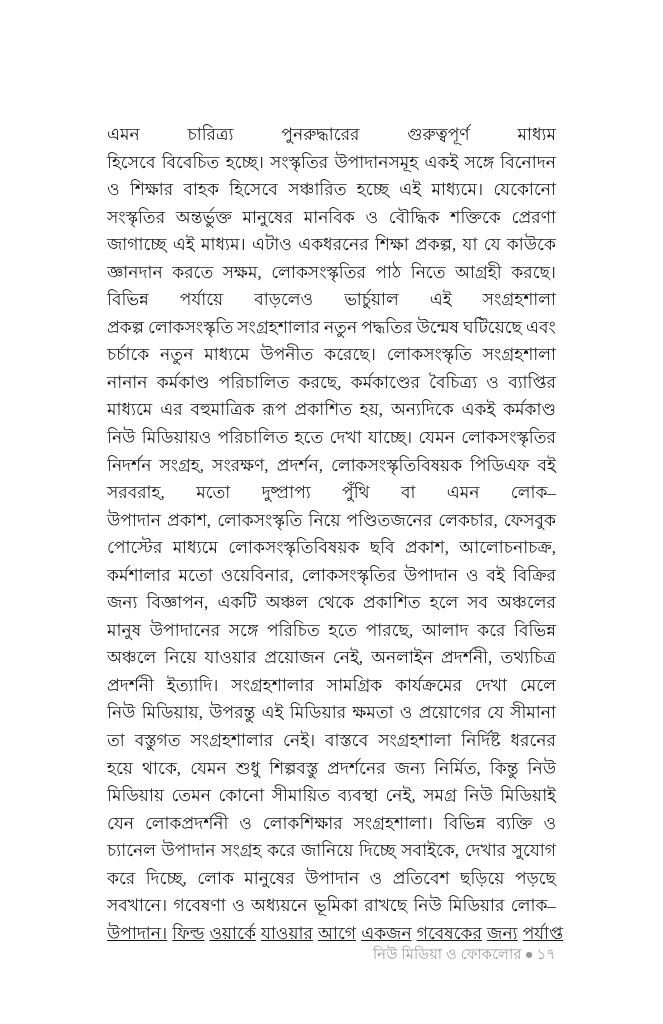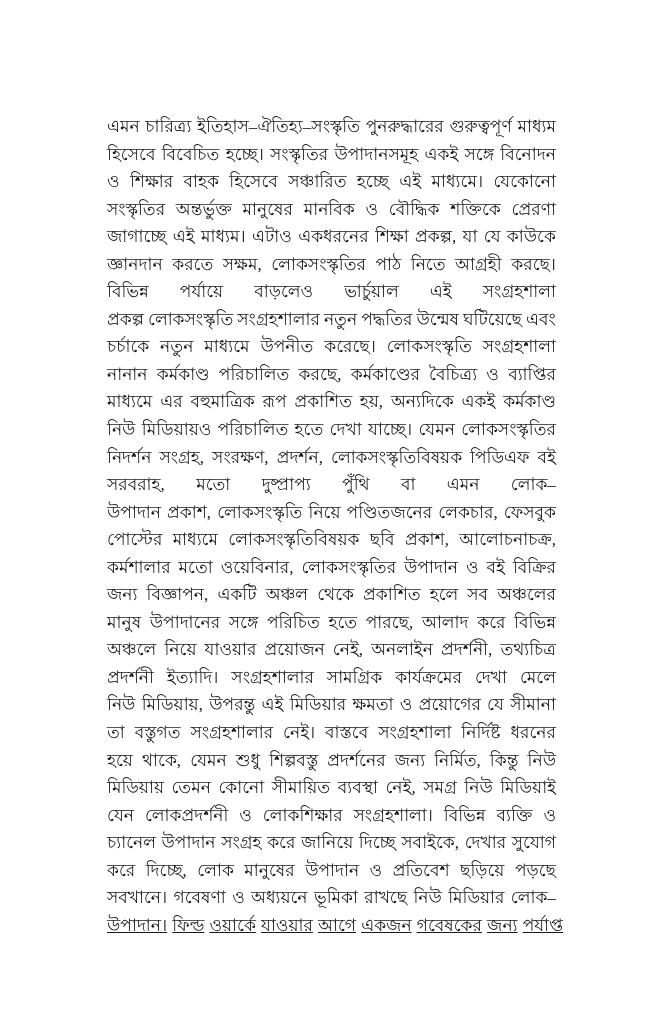--- a/index.html
+++ b/index.html
@@ -11,21 +11,21 @@
 
   body {
     font-family: "Liberation Serif", "DejaVu Serif", serif;
     -webkit-font-smoothing: antialiased;
   }
 
   #page {
     position: relative;
     width: 663px;
     height: 960px;
-    margin: 0 auto;
+    margin: 8px auto;
     background: #ffffff;
     overflow: hidden;
     box-sizing: border-box;
   }
 
   #body-text {
     position: absolute;
     left: 107px;
     top: 113px;
     width: 449px;
@@ -87,21 +87,21 @@
     color: #9b9b9b;
     padding: 0 3px;
   }
 </style>
 </head>
 <body>
 
 <div id="page">
 
   <div id="body-text">
-      <div class="tline"><span>এমন</span><span>চারিত্র্য</span><span>ইতিহাস–ঐতিহ্য–সংস্কৃতি</span><span>পুনরুদ্ধারের</span><span>গুরুত্বপূর্ণ</span><span>মাধ্যম</span></div>
+      <div class="tline"><span>এমন</span><span>চারিত্র্য</span><span>পুনরুদ্ধারের</span><span>গুরুত্বপূর্ণ</span><span>মাধ্যম</span></div>
       <div class="tline"><span>হিসেবে</span><span>বিবেচিত</span><span>হচ্ছে।</span><span>সংস্কৃতির</span><span>উপাদানসমূহ</span><span>একই</span><span>সঙ্গে</span><span>বিনোদন</span></div>
       <div class="tline"><span>ও</span><span>শিক্ষার</span><span>বাহক</span><span>হিসেবে</span><span>সঞ্চারিত</span><span>হচ্ছে</span><span>এই</span><span>মাধ্যমে।</span><span>যেকোনো</span></div>
       <div class="tline"><span>সংস্কৃতির</span><span>অন্তর্ভুক্ত</span><span>মানুষের</span><span>মানবিক</span><span>ও</span><span>বৌদ্ধিক</span><span>শক্তিকে</span><span>প্রেরণা</span></div>
       <div class="tline"><span>জাগাচ্ছে</span><span>এই</span><span>মাধ্যম।</span><span>এটাও</span><span>একধরনের</span><span>শিক্ষা</span><span>প্রকল্প,</span><span>যা</span><span>যে</span><span>কাউকে</span></div>
       <div class="tline"><span>জ্ঞানদান</span><span>করতে</span><span>সক্ষম,</span><span>লোকসংস্কৃতির</span><span>পাঠ</span><span>নিতে</span><span>আগ্রহী</span><span>করছে।</span></div>
       <div class="tline"><span>বিভিন্ন</span><span>পর্যায়ে</span><span>বাড়লেও</span><span>ভার্চুয়াল</span><span>এই</span><span>সংগ্রহশালা</span></div>
       <div class="tline"><span>প্রকল্প</span><span>লোকসংস্কৃতি</span><span>সংগ্রহশালার</span><span>নতুন</span><span>পদ্ধতির</span><span>উন্মেষ</span><span>ঘটিয়েছে</span><span>এবং</span></div>
       <div class="tline"><span>চর্চাকে</span><span>নতুন</span><span>মাধ্যমে</span><span>উপনীত</span><span>করেছে।</span><span>লোকসংস্কৃতি</span><span>সংগ্রহশালা</span></div>
       <div class="tline"><span>নানান</span><span>কর্মকাণ্ড</span><span>পরিচালিত</span><span>করছে,</span><span>কর্মকাণ্ডের</span><span>বৈচিত্র্য</span><span>ও</span><span>ব্যাপ্তির</span></div>
       <div class="tline"><span>মাধ্যমে</span><span>এর</span><span>বহুমাত্রিক</span><span>রূপ</span><span>প্রকাশিত</span><span>হয়,</span><span>অন্যদিকে</span><span>একই</span><span>কর্মকাণ্ড</span></div>
@@ -119,14 +119,17 @@
       <div class="tline"><span>তা</span><span>বস্তুগত</span><span>সংগ্রহশালার</span><span>নেই।</span><span>বাস্তবে</span><span>সংগ্রহশালা</span><span>নির্দিষ্ট</span><span>ধরনের</span></div>
       <div class="tline"><span>হয়ে</span><span>থাকে,</span><span>যেমন</span><span>শুধু</span><span>শিল্পবস্তু</span><span>প্রদর্শনের</span><span>জন্য</span><span>নির্মিত,</span><span>কিন্তু</span><span>নিউ</span></div>
       <div class="tline"><span>মিডিয়ায়</span><span>তেমন</span><span>কোনো</span><span>সীমায়িত</span><span>ব্যবস্থা</span><span>নেই,</span><span>সমগ্র</span><span>নিউ</span><span>মিডিয়াই</span></div>
       <div class="tline"><span>যেন</span><span>লোকপ্রদর্শনী</span><span>ও</span><span>লোকশিক্ষার</span><span>সংগ্রহশালা।</span><span>বিভিন্ন</span><span>ব্যক্তি</span><span>ও</span></div>
       <div class="tline"><span>চ্যানেল</span><span>উপাদান</span><span>সংগ্রহ</span><span>করে</span><span>জানিয়ে</span><span>দিচ্ছে</span><span>সবাইকে,</span><span>দেখার</span><span>সুযোগ</span></div>
       <div class="tline"><span>করে</span><span>দিচ্ছে,</span><span>লোক</span><span>মানুষের</span><span>উপাদান</span><span>ও</span><span>প্রতিবেশ</span><span>ছড়িয়ে</span><span>পড়ছে</span></div>
       <div class="tline"><span>সবখানে।</span><span>গবেষণা</span><span>ও</span><span>অধ্যয়নে</span><span>ভূমিকা</span><span>রাখছে</span><span>নিউ</span><span>মিডিয়ার</span><span>লোক–</span></div>
       <div class="tline last ragged"><span>উপাদান।</span><span>ফিল্ড</span><span>ওয়ার্কে</span><span>যাওয়ার</span><span>আগে</span><span>একজন</span><span>গবেষকের</span><span>জন্য</span><span>পর্যাপ্ত</span></div>
     </div>
 
+  <div id="footer">
+    <span>নিউ মিডিয়া ও ফোকলোর</span><span class="sep">●</span><span>১৭</span>
+  </div>
 
 </div>
 
 </body></html>

